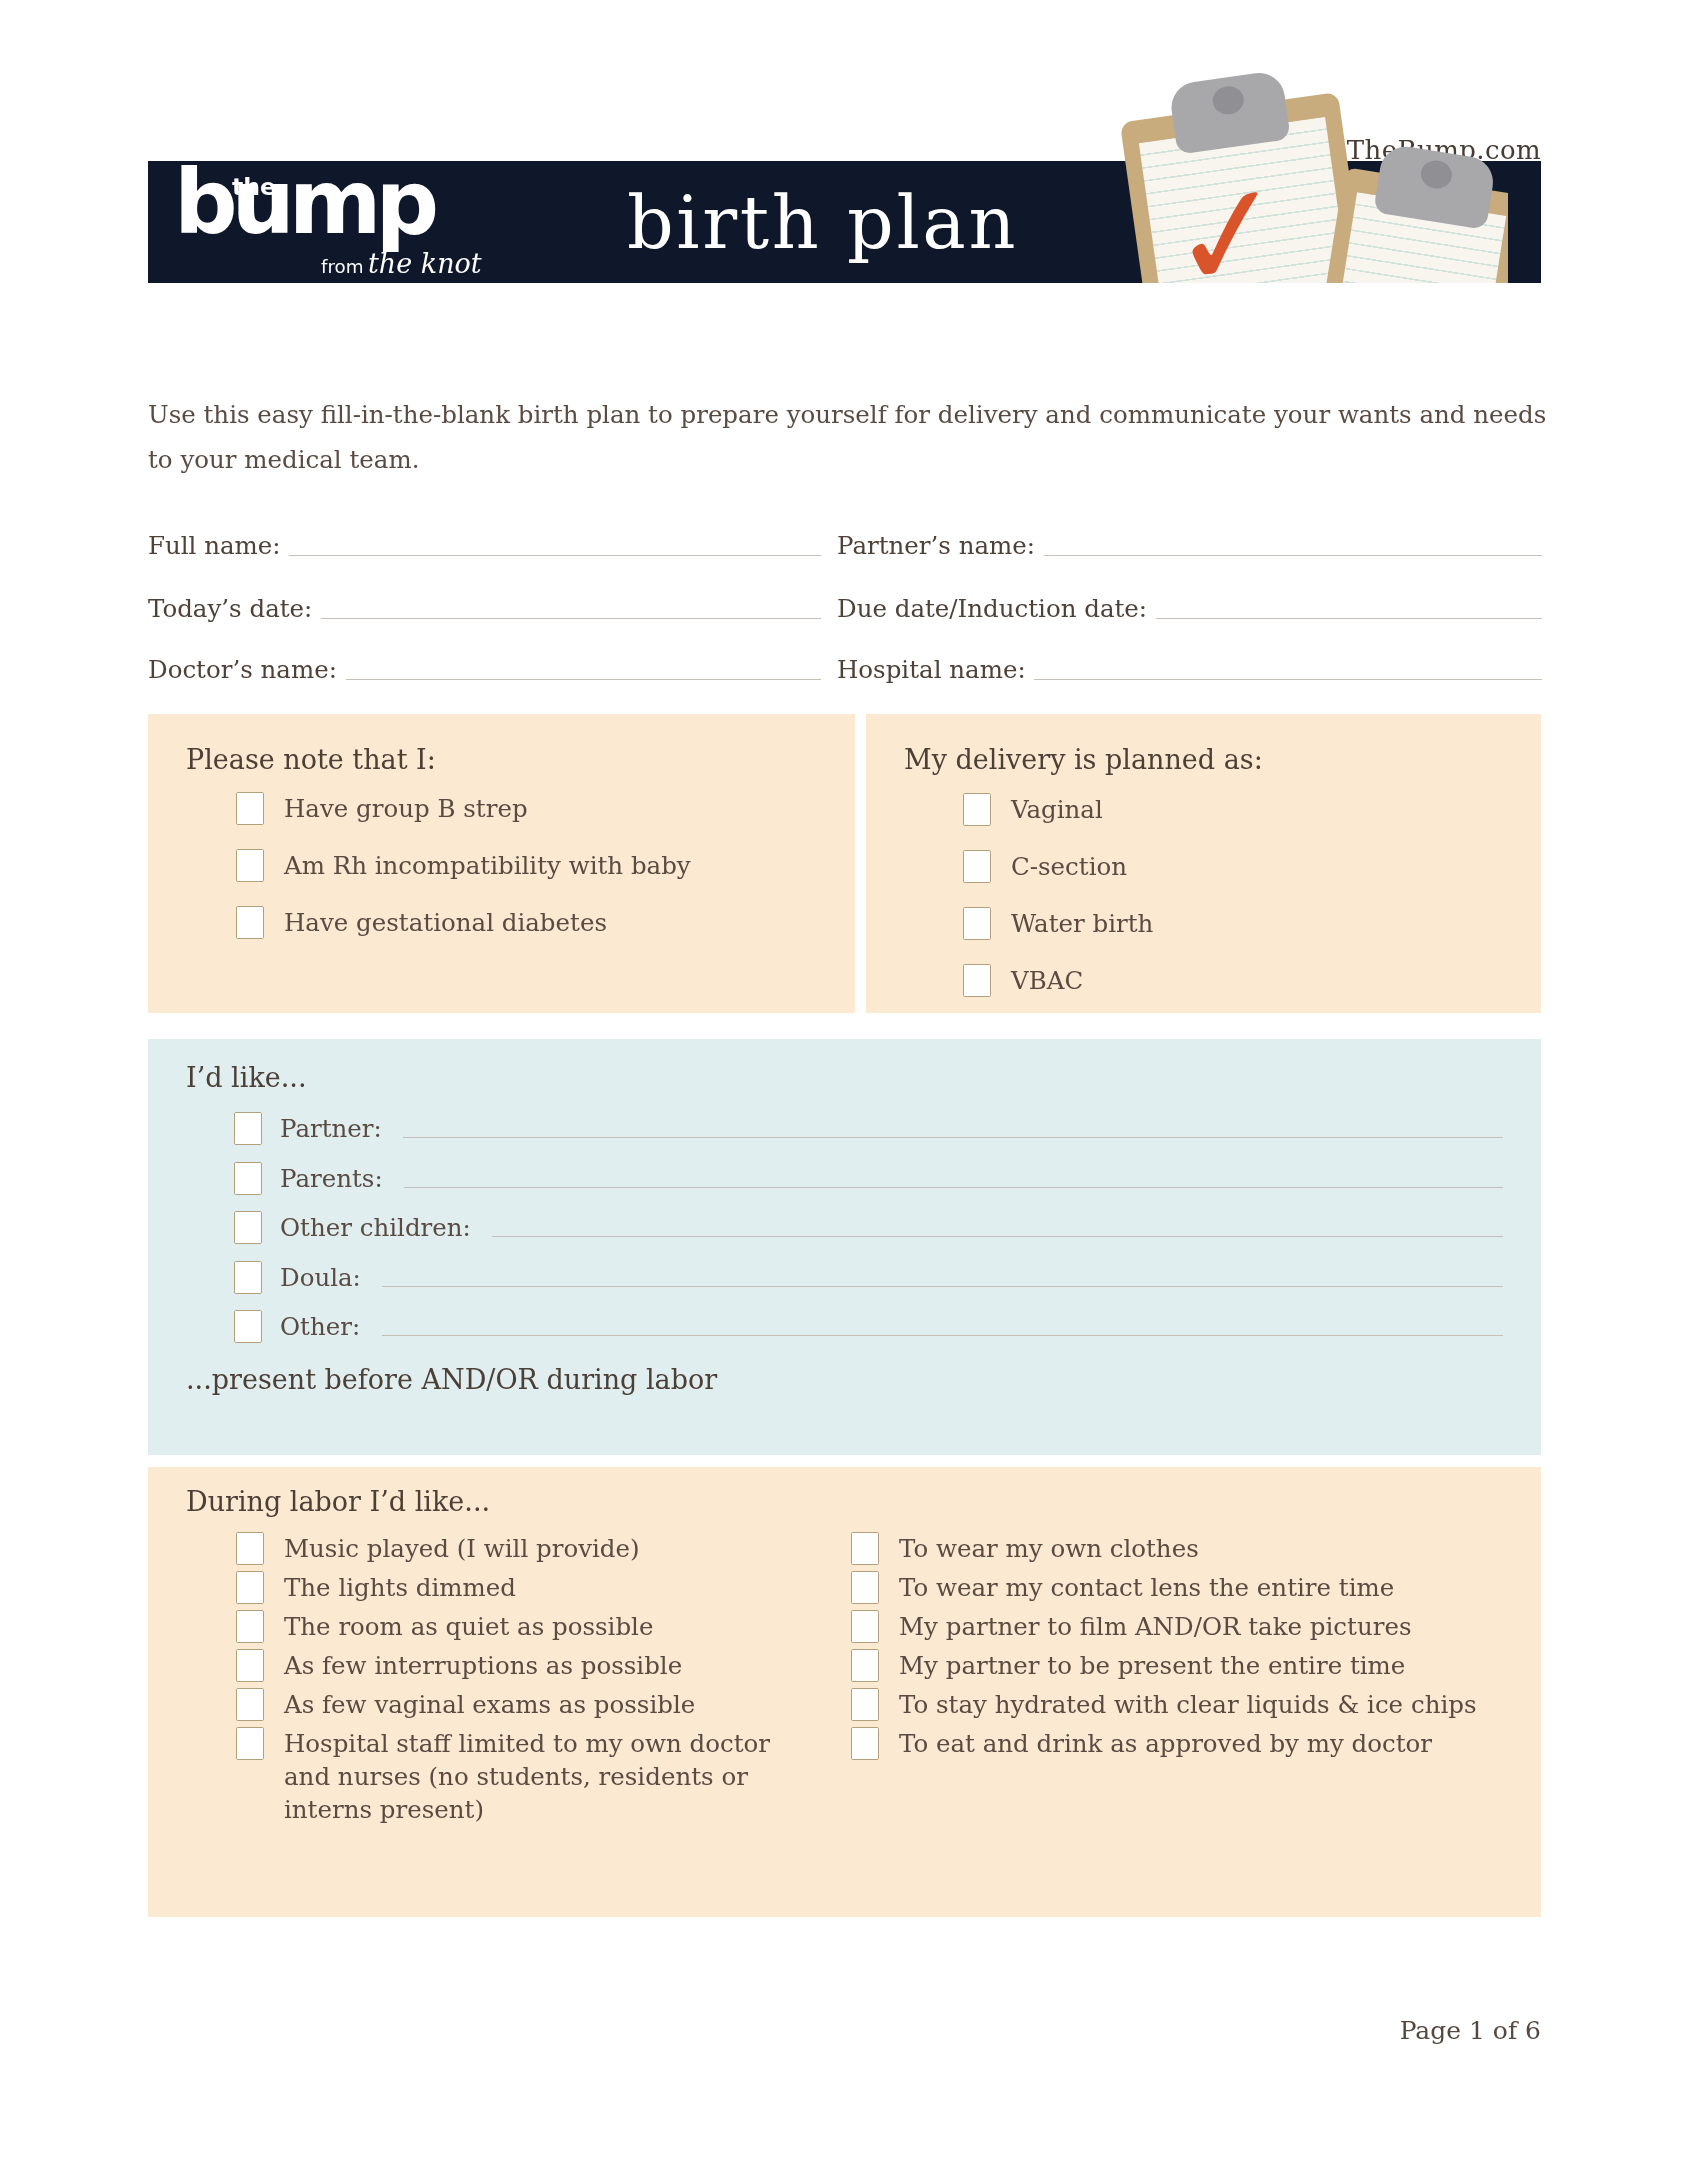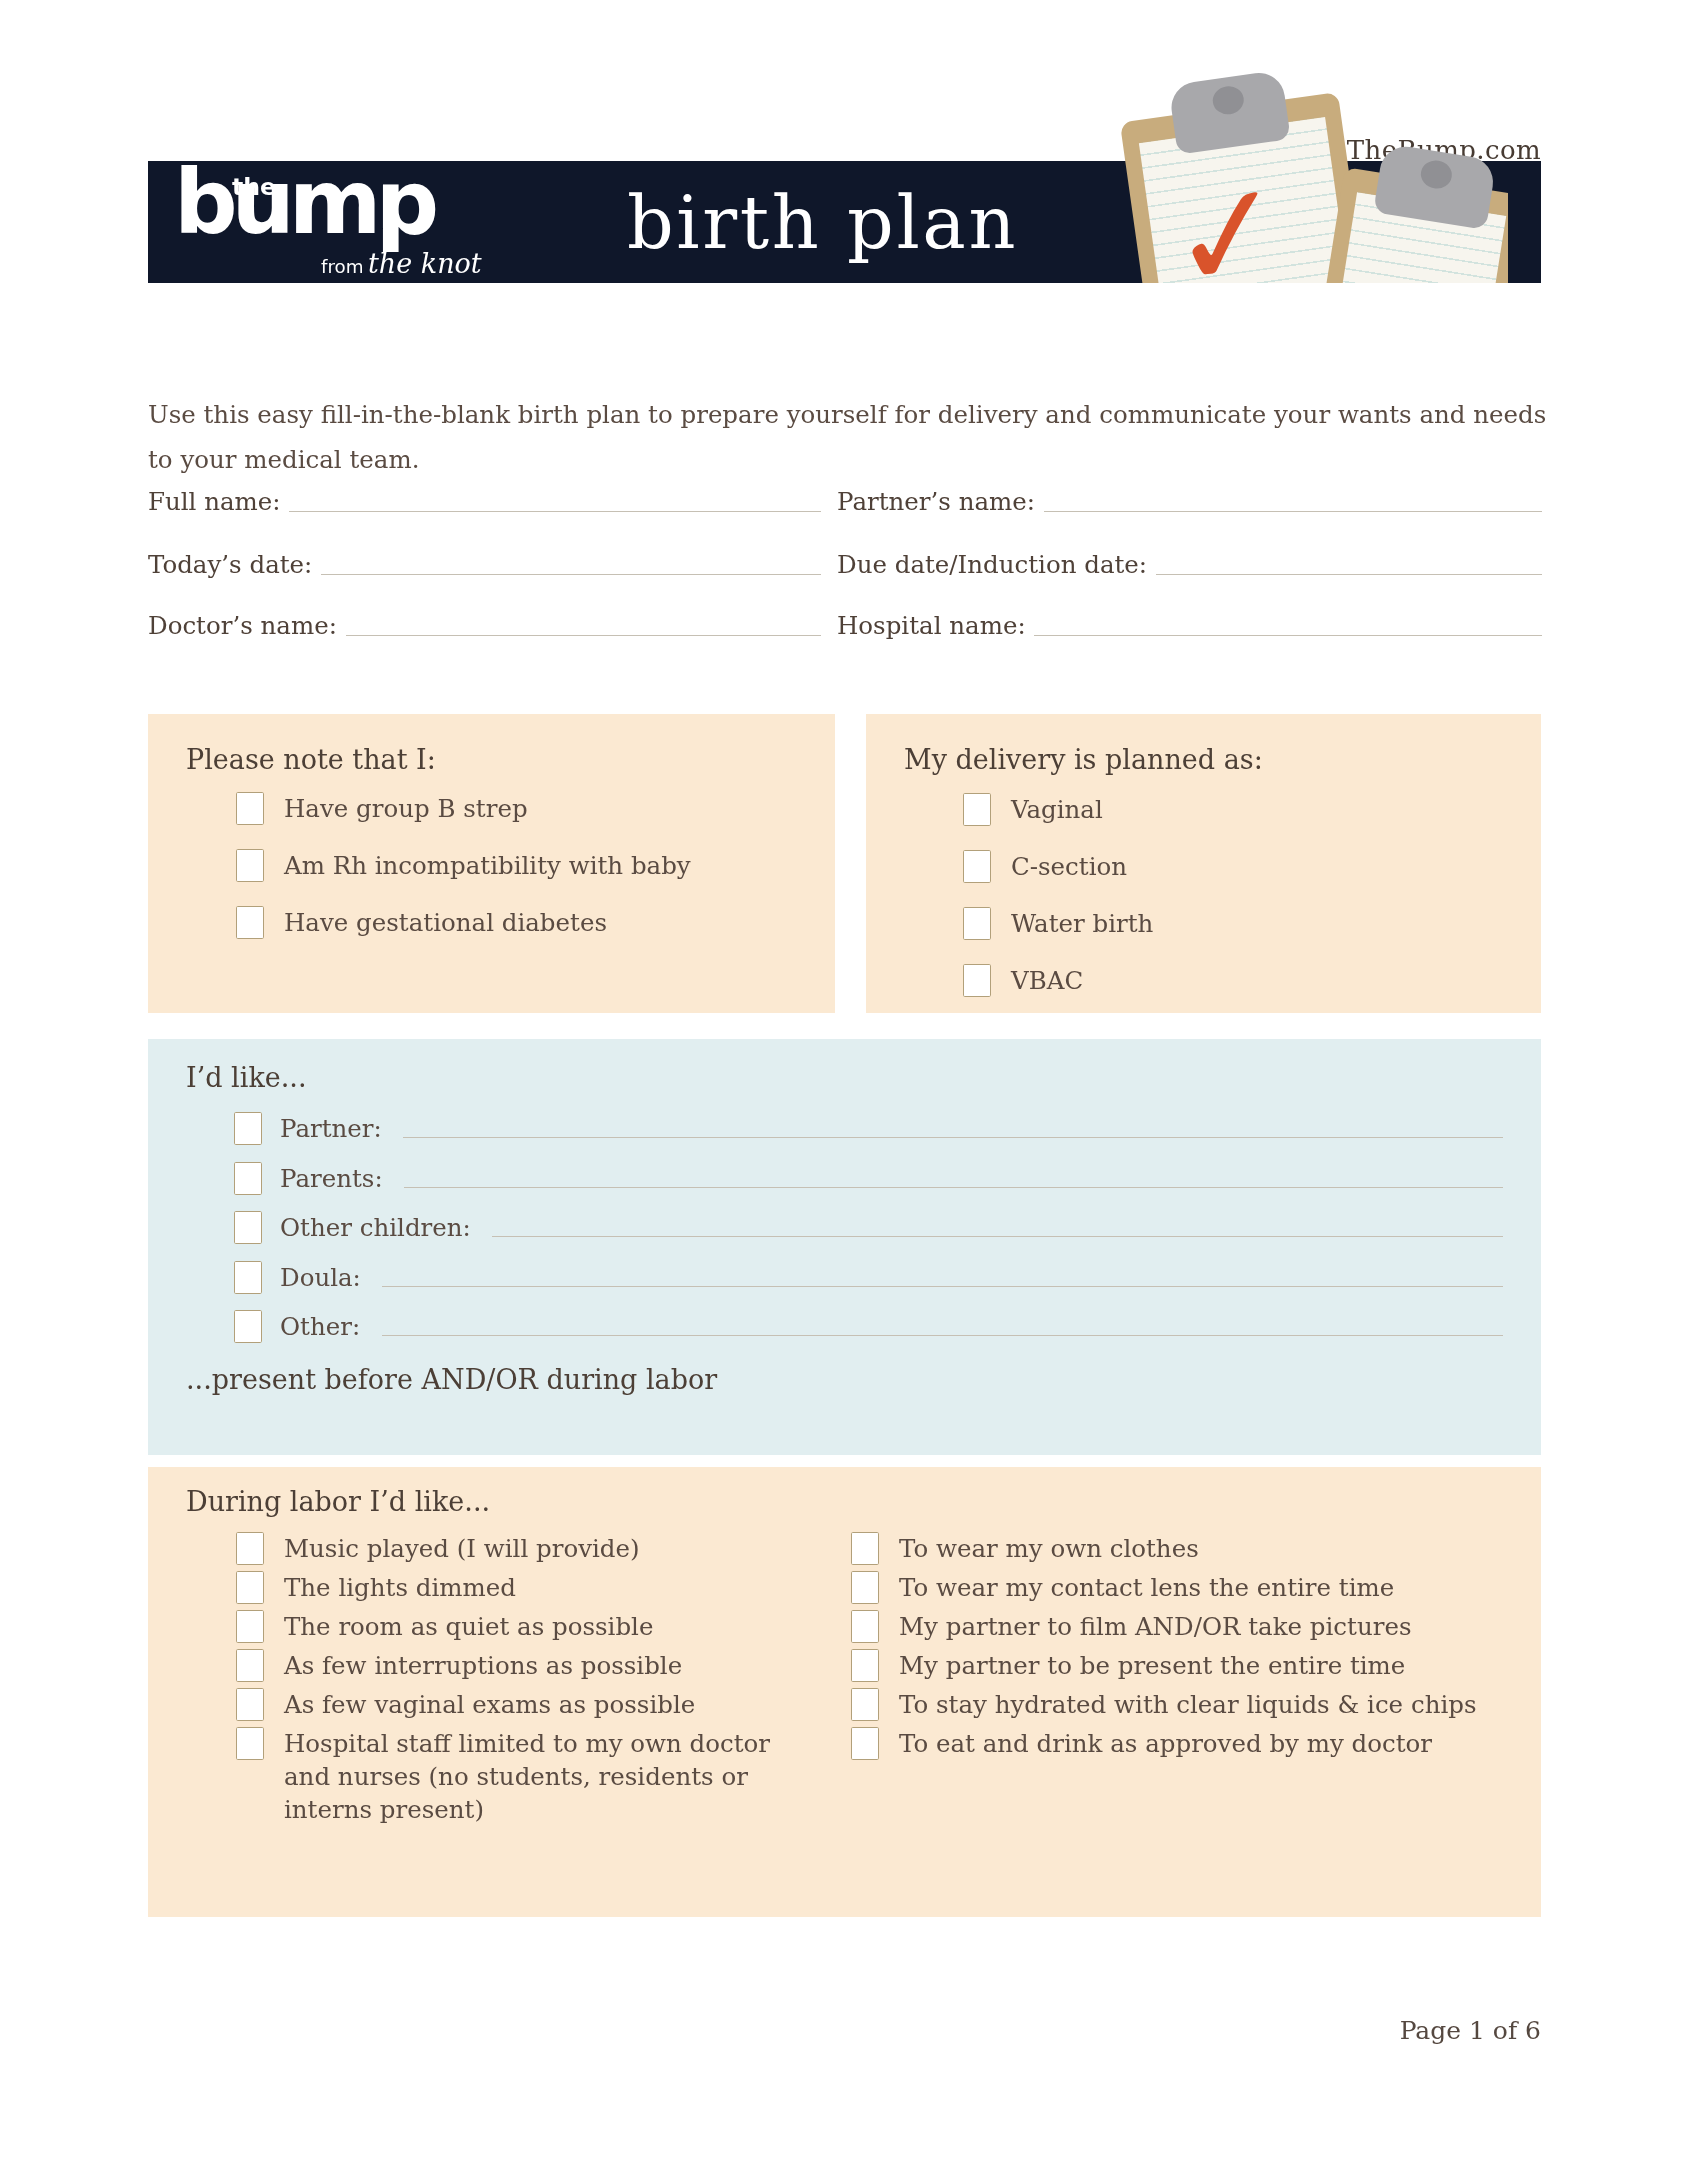--- a/index.html
+++ b/index.html
@@ -31,32 +31,32 @@
         background:#a8a8ab;border-radius:26px 26px 14px 14px;z-index:3;}
   .clip-hole{width:31px;height:28px;background:#909094;border-radius:50%;margin:8.7px auto 0;}
   .checkmark{position:absolute;left:33px;top:58px;font-family:"DejaVu Sans",sans-serif;font-weight:bold;
         font-size:140px;line-height:140px;color:#d9532b;z-index:4;}
 
   
   .intro{position:absolute;left:148px;top:367px;width:1432px;font-size:24.5px;line-height:45px;color:#5a4b42;}
   .intro span{display:block;}
 
   
-  .fc{position:absolute;display:flex;align-items:flex-start;}
+  .fc{position:absolute;display:flex;align-items:flex-start;margin-top:44px;}
   .form-label{font-size:24.5px;color:#4f4138;white-space:nowrap;line-height:31px;}
   .fill-line{flex:1;margin-left:8.7px;margin-bottom:5.2px;border-bottom:1.7px solid #c6c0b4;height:24.5px;}
   .fc-0{left:148px;top:486px;width:673px;}  .fc-1{left:837px;top:486px;width:705px;}
   .fc-2{left:148px;top:549px;width:673px;}  .fc-3{left:837px;top:549px;width:705px;}
   .fc-4{left:148px;top:610px;width:673px;}  .fc-5{left:837px;top:610px;width:705px;}
 
   
   .box{position:absolute;}
   .peach{background:#fbe9d2;}
   .blue{background:#e1eef0;}
-  .box-a{left:148px;top:714px;width:687px;height:299px;}
+  .box-a{left:148px;top:714px;width:687px;height:299px;padding-left:20px;}
   .box-b{left:866px;top:714px;width:675px;height:299px;}
   .box-c{left:148px;top:1039px;width:1393px;height:416px;}
   .box-d{left:148px;top:1467px;width:1393px;height:450px;}
   .box h2{position:absolute;left:38px;top:30px;margin:0;font-size:27px;font-weight:normal;color:#4c3f36;}
   .box-c h2{top:23px;}
   .box-d h2{top:19px;}
 
   .items{position:absolute;display:flex;flex-direction:column;gap:24px;}
   .items-a{left:88px;top:78px;}
   .items-b{left:97px;top:79px;}

